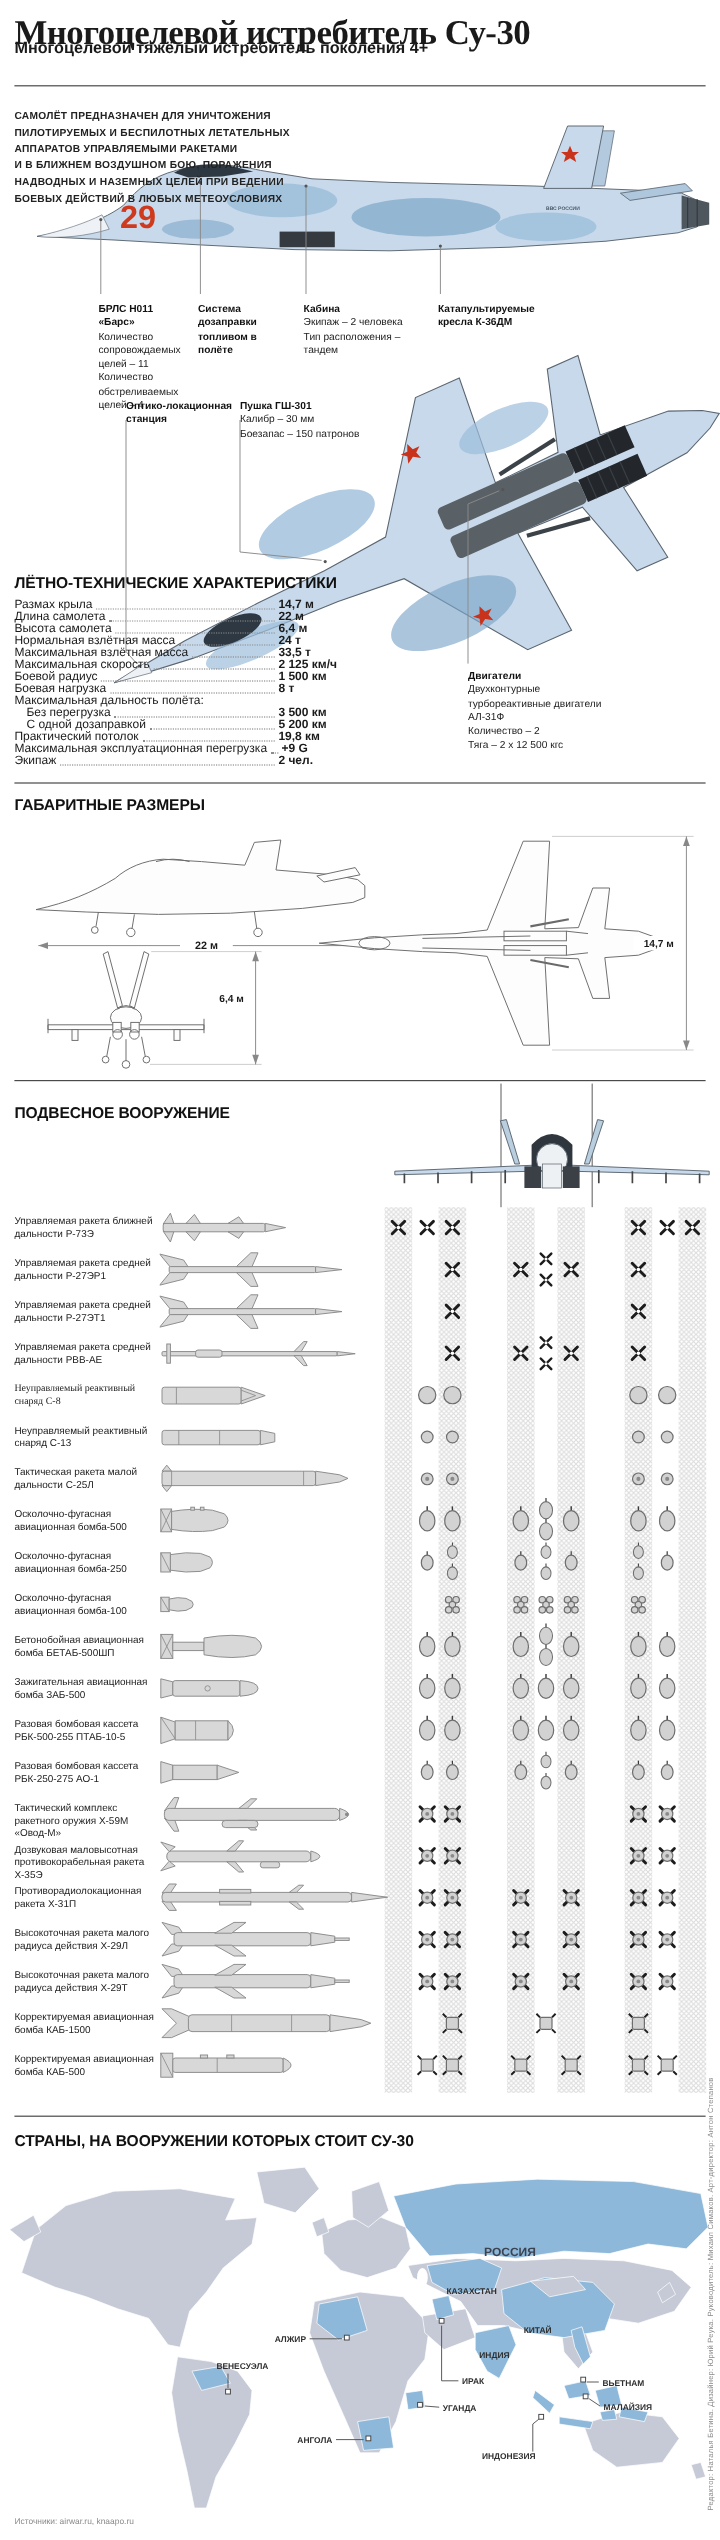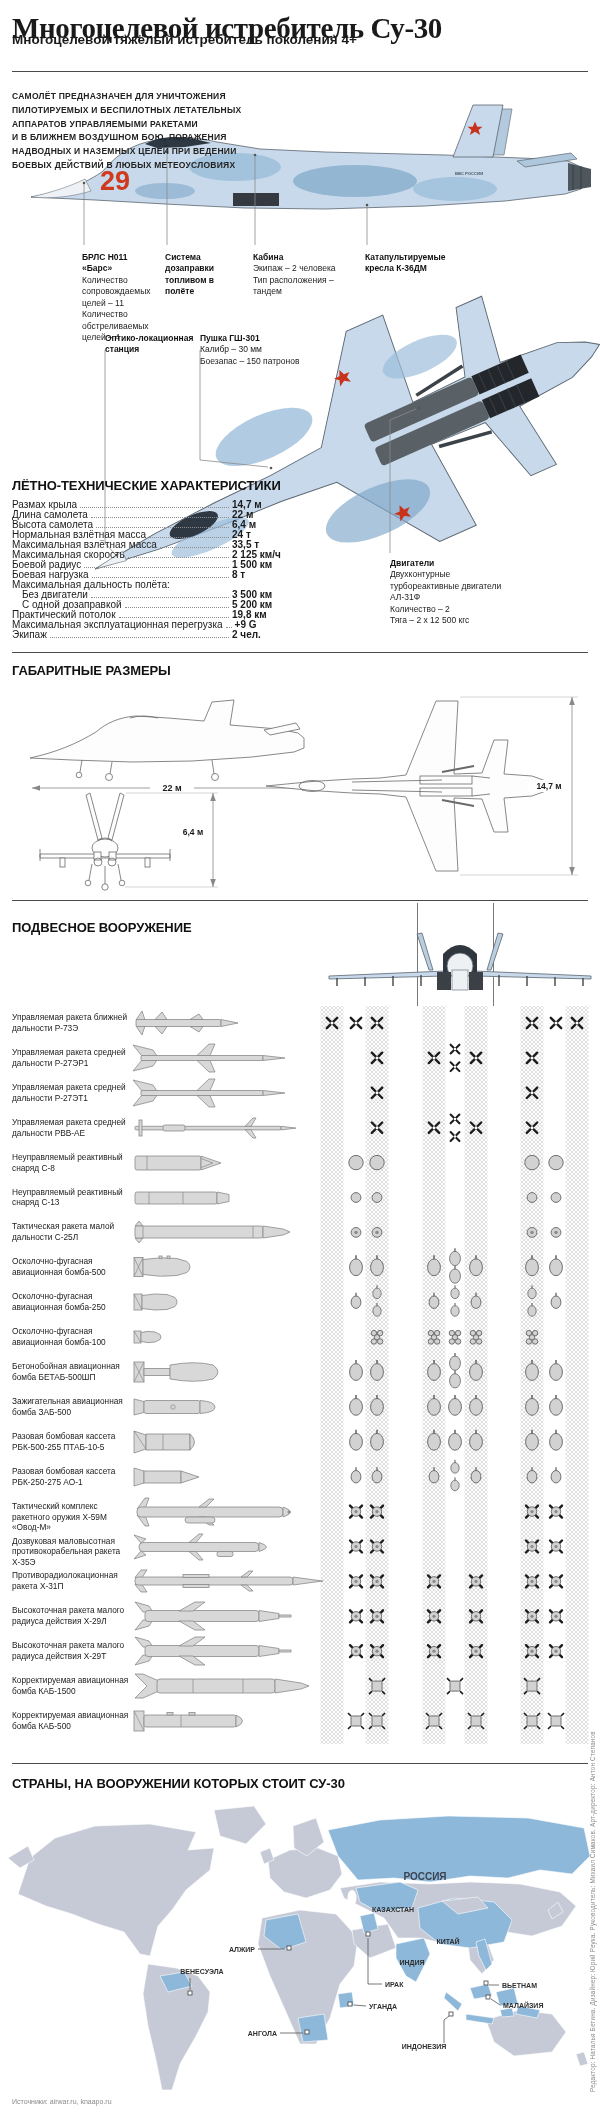--- a/index.html
+++ b/index.html
@@ -183,21 +183,21 @@
       </div>
       <div class="srow">
         <span class="sl">Боевая нагрузка</span>
         <span class="lead"></span>
         <span class="sv">8 т</span>
       </div>
       <div class="srow">
         <span class="sl">Максимальная дальность полёта:</span>
       </div>
       <div class="srow ind">
-        <span class="sl">Без двигатели</span>
+        <span class="sl">Без перегрузка</span>
         <span class="lead"></span>
         <span class="sv">3 500 км</span>
       </div>
       <div class="srow ind">
         <span class="sl">С одной дозаправкой</span>
         <span class="lead"></span>
         <span class="sv">5 200 км</span>
       </div>
       <div class="srow">
         <span class="sl">Практический потолок</span>
@@ -357,21 +357,21 @@
         <div class="wname">Управляемая ракета средней дальности РВВ-АЕ</div>
         <svg width="195" height="30" viewBox="0 0 195 30" class="wshape">
           <rect x="2" y="13.3" width="146" height="3.6" rx="1" fill="#d8d8d8" stroke="#8a8a8a" stroke-width="0.8"></rect>
           <path d="M148,13.3 163,15.1 148,16.9 Z" fill="#d8d8d8" stroke="#8a8a8a" stroke-width="0.8"></path>
           <rect x="6" y="7" width="3" height="16" fill="#d8d8d8" stroke="#8a8a8a" stroke-width="0.8"></rect>
           <path d="M112,13.3 120,5 123,5 118,13.3 Z" fill="#d8d8d8" stroke="#8a8a8a" stroke-width="0.8"></path>
           <path d="M112,16.7 120,25 123,25 118,16.7 Z" fill="#d8d8d8" stroke="#8a8a8a" stroke-width="0.8"></path>
           <rect x="30" y="12" width="22" height="6" rx="2" fill="#d8d8d8" stroke="#8a8a8a" stroke-width="0.8"></rect>
         </svg>
       </div>
-      <div class="wrow" style="top: 1151.6px;">
+      <div class="wrow" style="top: 1151.6px; font-family: Liberation Serif, serif;">
         <div class="wname">Неуправляемый реактивный снаряд С-8</div>
         <svg width="195" height="30" viewBox="0 0 195 30" class="wshape">
           <rect x="2" y="8" width="66" height="14" rx="2" fill="#d8d8d8" stroke="#8a8a8a" stroke-width="0.8"></rect>
           <path d="M68,8 88,15 68,22 Z" fill="#d8d8d8" stroke="#8a8a8a" stroke-width="0.8"></path>
           <path d="M68,10.5 80,15 68,19.5" fill="none" stroke="#8a8a8a" stroke-width="0.7"></path>
           <line x1="14" y1="8" x2="14" y2="22" stroke="#8a8a8a" stroke-width="0.7"></line>
         </svg>
       </div>
       <div class="wrow" style="top: 1186.5px;">
         <div class="wname">Неуправляемый реактивный снаряд С-13</div>

